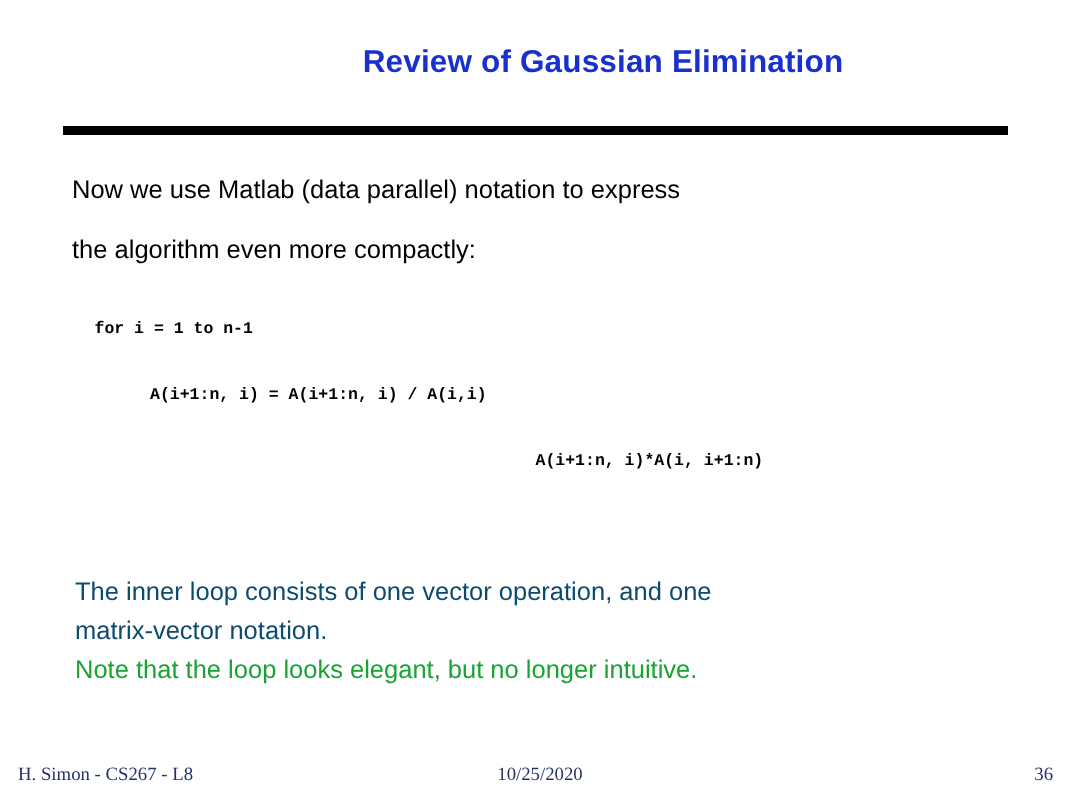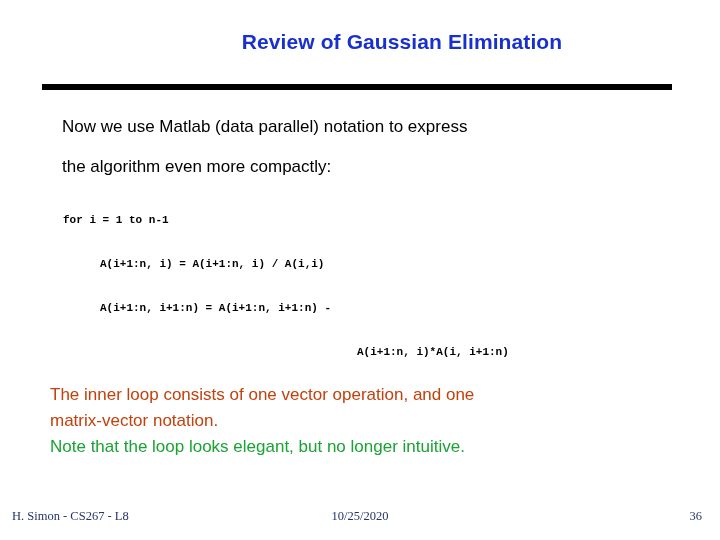--- a/index.html
+++ b/index.html
@@ -54,21 +54,20 @@
     top: 107px;
     width: 650px;
     color: #000000;
     font-size: 17px;
     line-height: 40px;
     font-family: "Liberation Sans", sans-serif;
   }
   .intro .line {
     display: block;
     white-space: pre;
-    margin-left: 14px;
   }
 
   
   .code-block {
     position: absolute;
     left: 0;
     top: 198px;
     width: 720px;
     font-family: "Liberation Mono", "DejaVu Sans Mono", monospace;
     font-size: 11px;
@@ -92,21 +91,21 @@
     top: 382px;
     width: 660px;
     font-size: 17px;
     line-height: 26px;
     font-family: "Liberation Sans", sans-serif;
   }
   .closing .line {
     display: block;
     white-space: pre;
   }
-  .closing .black { color: #c2410c; }
+  .closing .black { color: #0c4a6e; }
   .closing .green { color: #19A333; font-weight: normal; }
 
   
   .footer {
     position: absolute;
     left: 0;
     top: 509px;
     width: 720px;
     height: 20px;
     color: #26336B;
@@ -144,21 +143,20 @@
   <div class="title-rule"></div>
 
   <div class="intro">
     <span class="line">Now we use Matlab (data parallel) notation to express</span>
     <span class="line">the algorithm even more compactly:</span>
   </div>
 
   <div class="code-block">
     <span class="code-line code-indent-0">for i = 1 to n-1</span>
     <span class="code-line code-indent-1">A(i+1:n, i) = A(i+1:n, i) / A(i,i)</span>
-    <span class="code-line code-indent-1">A(i+1:n, i+1:n) = A(i+1:n, i+1:n) -</span>
     <span class="code-line code-indent-2">A(i+1:n, i)*A(i, i+1:n)</span>
   </div>
 
   <div class="closing">
     <span class="line black">The inner loop consists of one vector operation, and one</span>
     <span class="line black">matrix-vector notation.</span>
     <span class="line green">Note that the loop looks elegant, but no longer intuitive.</span>
   </div>
 
   <div class="footer">

